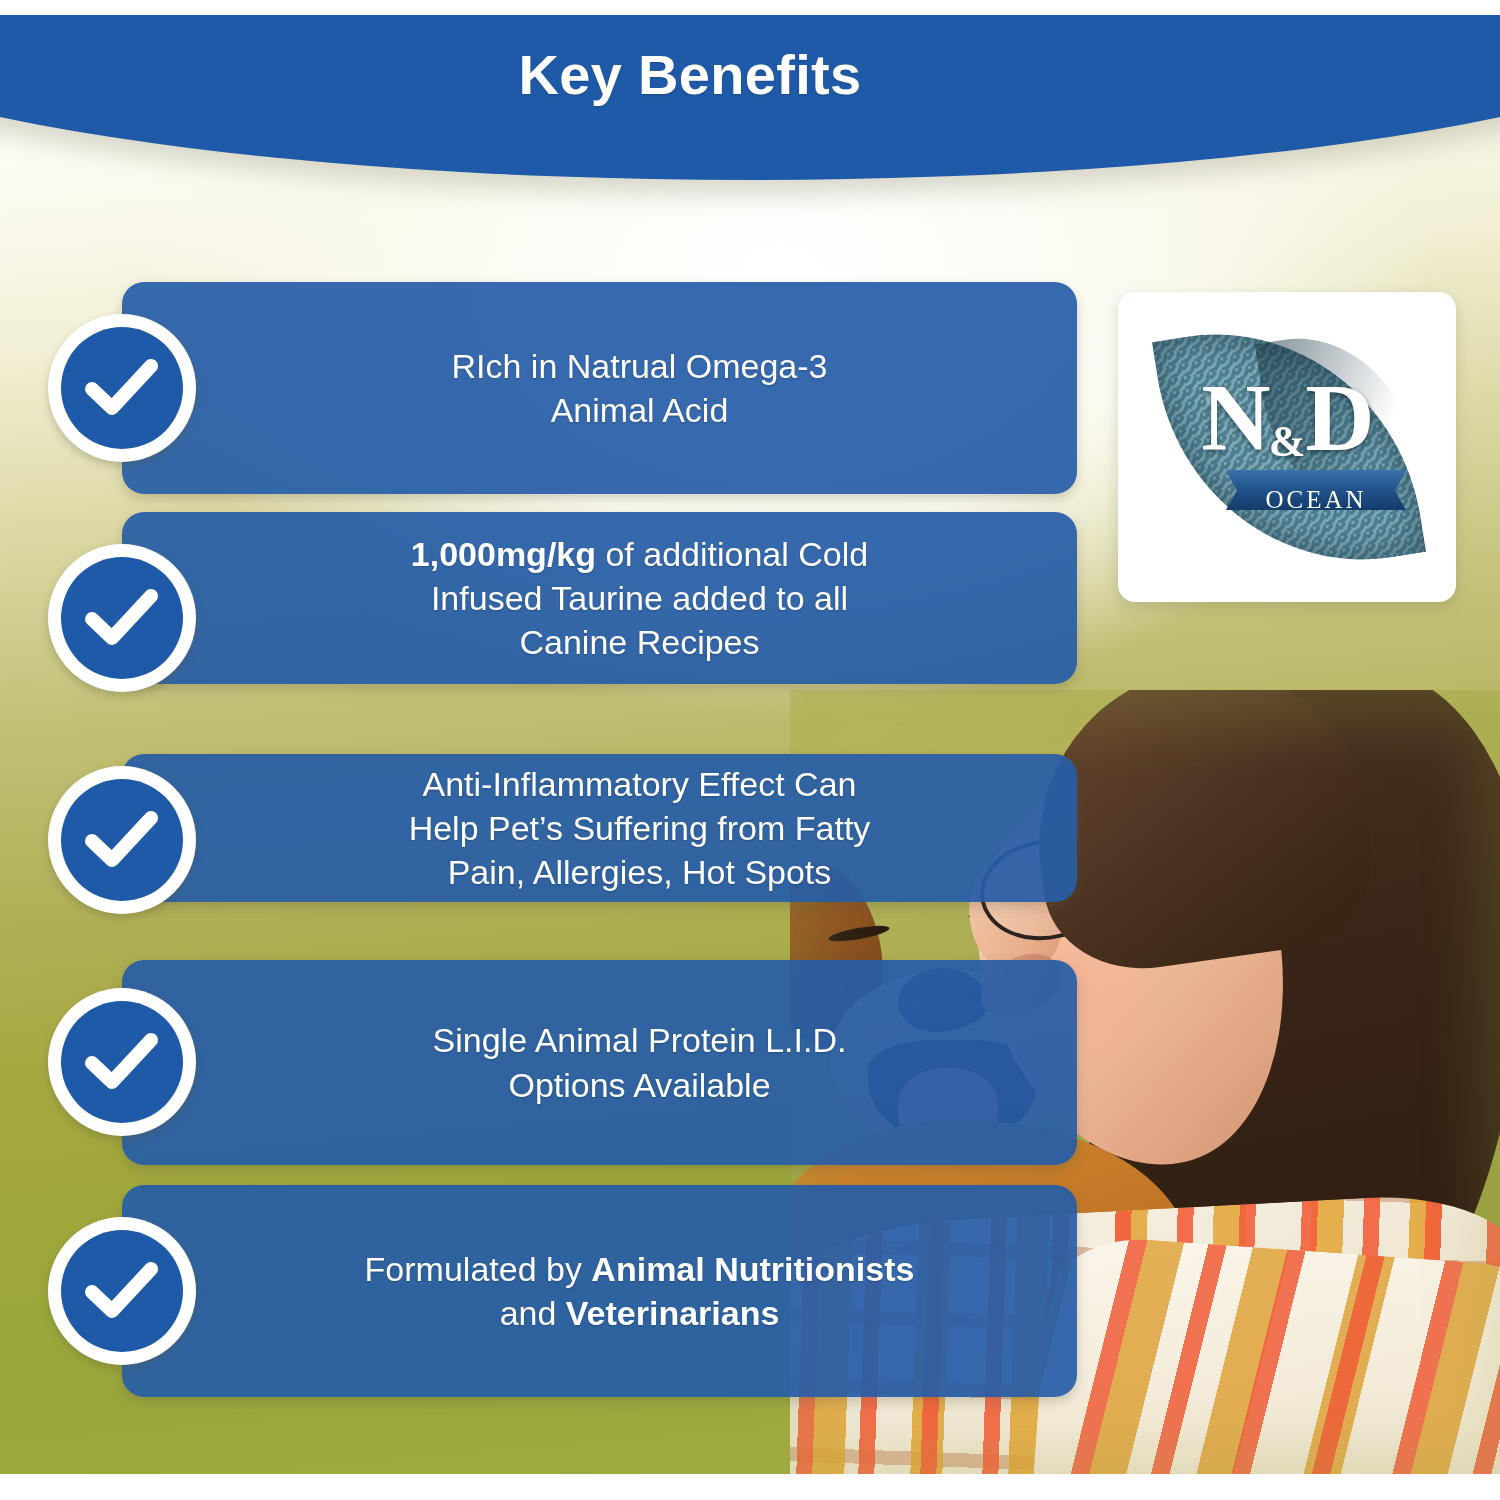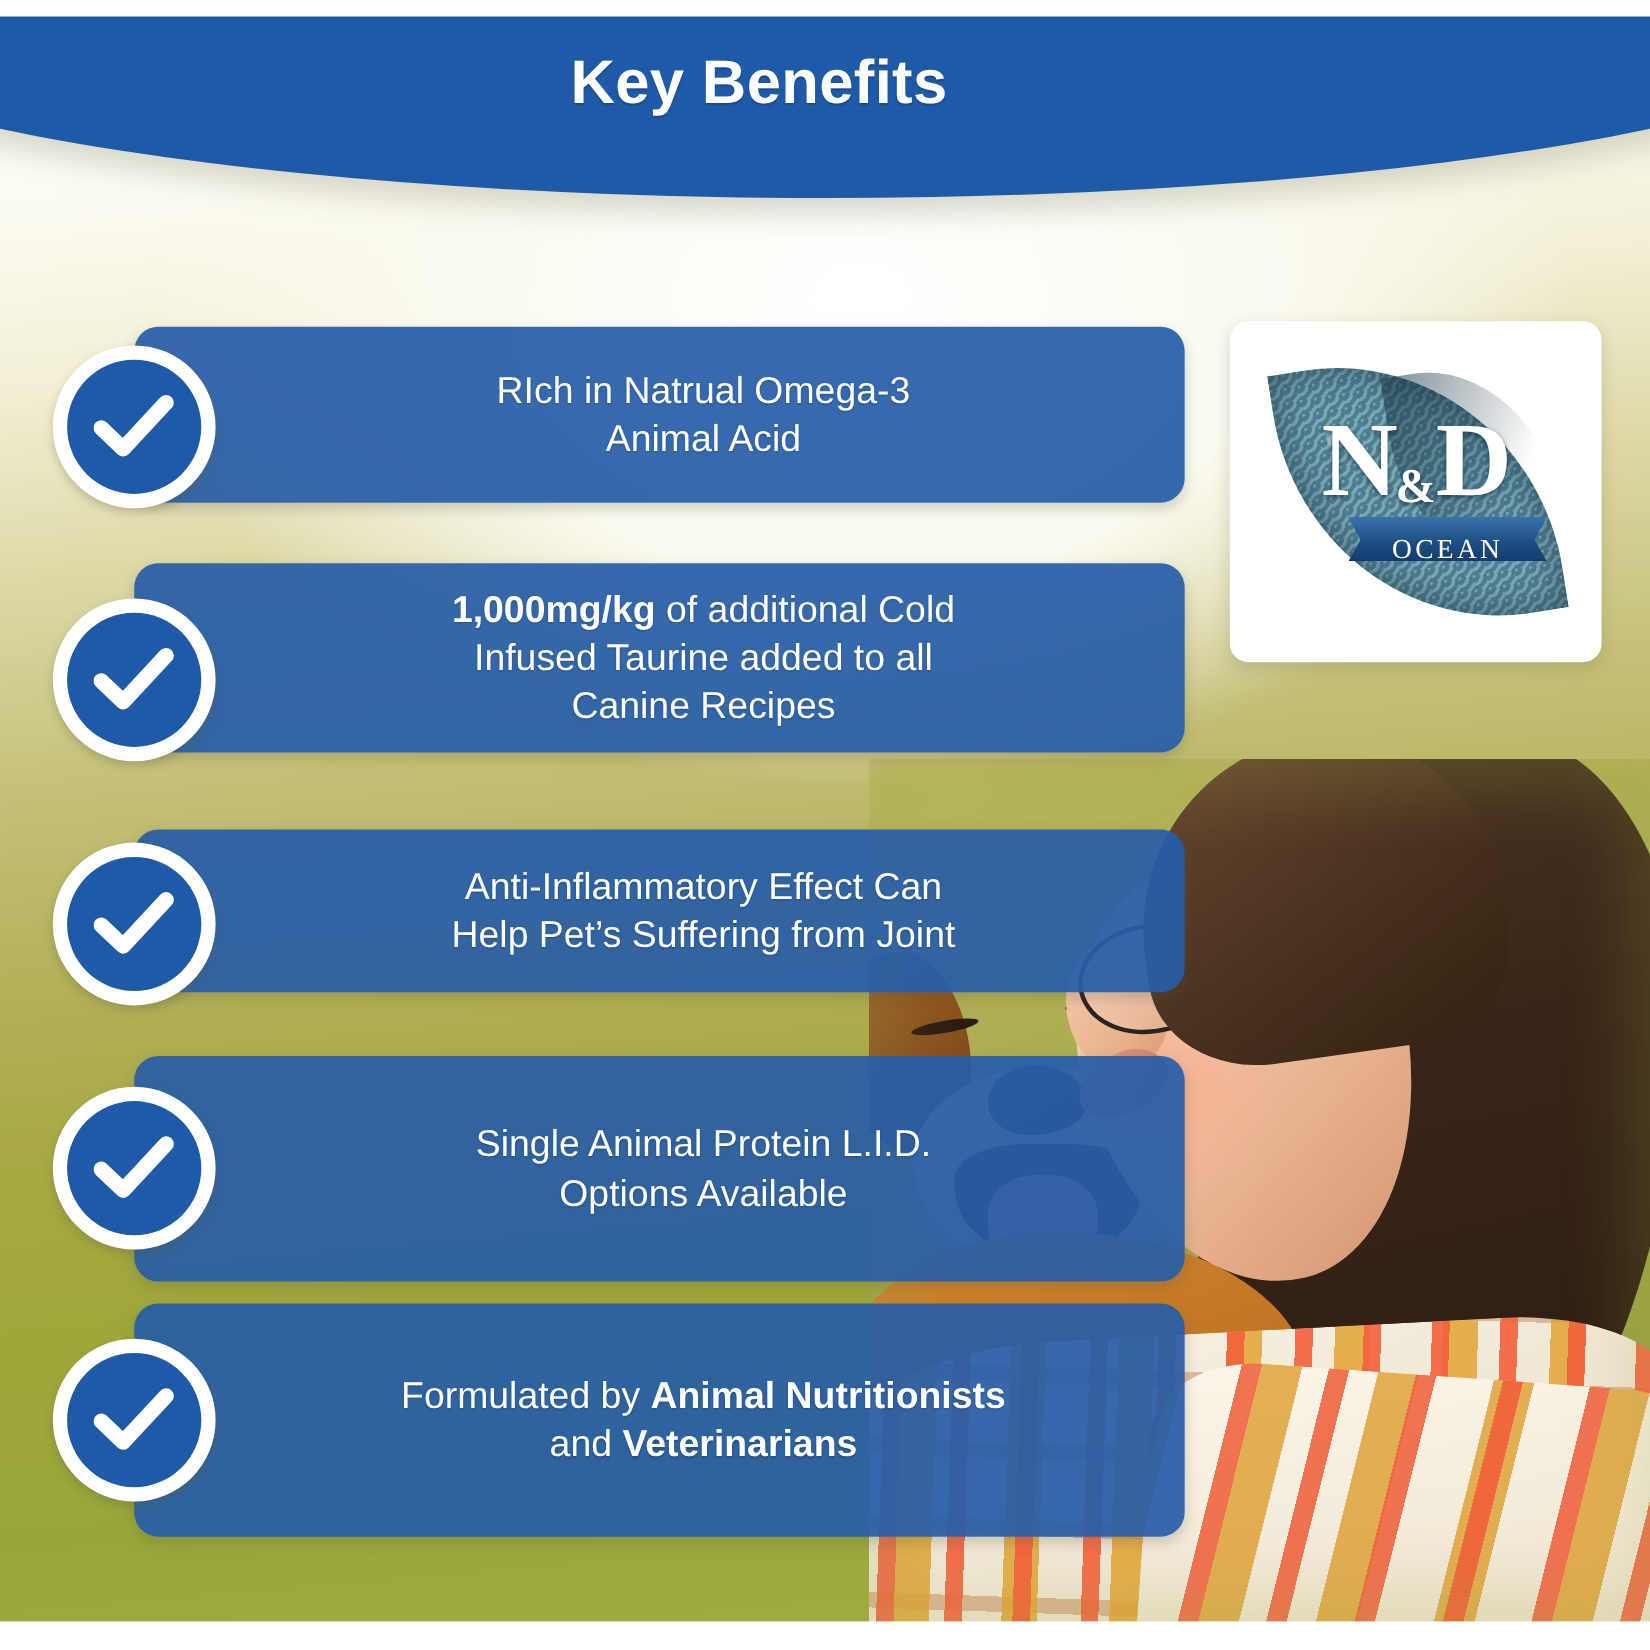--- a/index.html
+++ b/index.html
@@ -437,21 +437,21 @@
 
   <div class="top-strip"></div>
   <div class="header-wrap">
     <div class="header-curve"></div>
     <div class="header-title">Key Benefits</div>
   </div>
 
   <div class="benefits">
 
     <div class="benefit-row" style="top:282px;">
-      <div class="benefit-card" style="top:0; height:160px;margin-top:15px;">
+      <div class="benefit-card" style="top:0; height:212px;">
         <div class="benefit-text">
           <span>RIch in Natrual Omega-3</span><br>
           <span>Animal Acid</span>
         </div>
       </div>
       <div class="check-badge" style="top:32px;">
         <div class="check-inner">
           <svg width="74" height="60" viewBox="0 0 74 60" aria-hidden="true">
             <path d="M7 31 L27 50 L66 8" fill="none" stroke="#ffffff" stroke-width="14" stroke-linecap="round" stroke-linejoin="round"></path>
           </svg>
@@ -473,21 +473,22 @@
             <path d="M7 31 L27 50 L66 8" fill="none" stroke="#ffffff" stroke-width="14" stroke-linecap="round" stroke-linejoin="round"></path>
           </svg>
         </div>
       </div>
     </div>
 
     <div class="benefit-row" style="top:742px;">
       <div class="benefit-card" style="top:12px; height:148px;">
         <div class="benefit-text">
           <span>Anti-Inflammatory Effect Can</span><br>
-          <span>Help Pet’s Suffering from Joint</span><br>
+          <span>Help Pet’s Suffering from Fatty</span><br>
+          <span>Pain, Allergies, Hot Spots</span>
         </div>
       </div>
       <div class="check-badge" style="top:24px;">
         <div class="check-inner">
           <svg width="74" height="60" viewBox="0 0 74 60" aria-hidden="true">
             <path d="M7 31 L27 50 L66 8" fill="none" stroke="#ffffff" stroke-width="14" stroke-linecap="round" stroke-linejoin="round"></path>
           </svg>
         </div>
       </div>
     </div>

